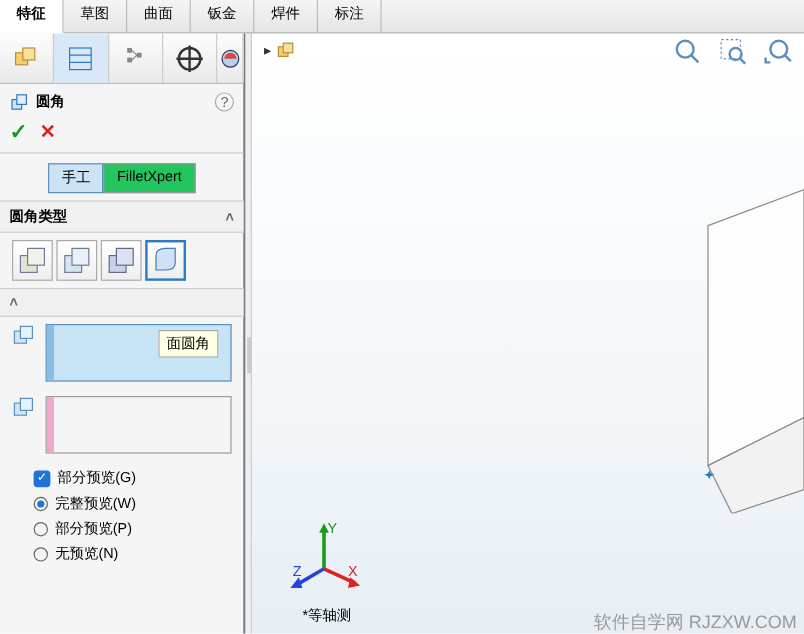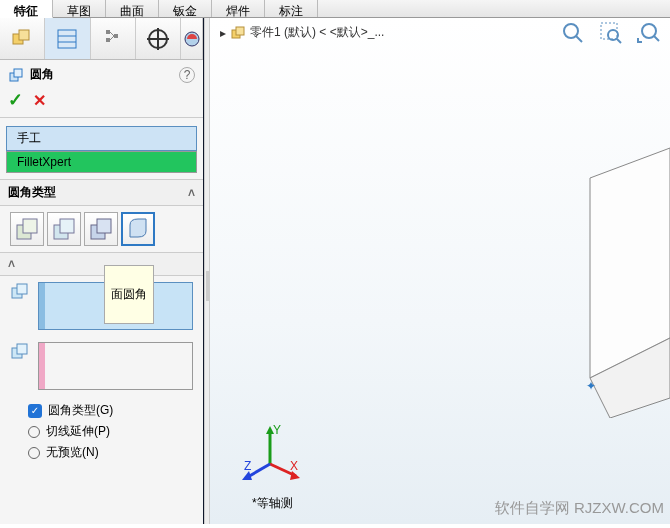--- a/index.html
+++ b/index.html
@@ -1,41 +1,41 @@
 <!DOCTYPE html>
 <html><head>
 <meta charset="utf-8">
 <style>
 *{box-sizing:border-box;margin:0;padding:0;font-family:"Microsoft YaHei",SimSun,sans-serif;font-size:12px;}
 body{width:670px;height:528px;background:#fff;overflow:hidden;position:relative;}
-.tabstrip{height:18px;background:linear-gradient(#f5f5f5,#e5e5e5);border-bottom:1px solid #999;display:flex;}
+.tabstrip{height:28px;background:linear-gradient(#f5f5f5,#e5e5e5);border-bottom:1px solid #999;display:flex;}
 .tab{padding:3px 14px;border-right:1px solid #bbb;cursor:pointer;}
 .tab.active{background:#fff;border-bottom:1px solid #fff;margin-bottom:-1px;font-weight:bold;}
 .main{display:flex;height:506px;}
 .left{width:204px;background:#f5f5f5;border-right:1px solid #0f172a;position:relative;}
 .iconrow{height:42px;background:linear-gradient(#fdfdfd,#e9e9e9);border-bottom:1px solid #bbb;display:flex;}
 .iconbtn{flex:1;display:flex;align-items:center;justify-content:center;border-right:1px solid #ccc;cursor:pointer;}
 .iconbtn.last{flex:0 0 22px;}
 .titlebar{display:flex;align-items:center;padding:6px 8px;gap:6px;}
 .feat-icon{width:16px;height:16px;}
 .feat-title{font-weight:bold;}
 .help-ico{margin-left:auto;width:16px;height:16px;border:1px solid #aaa;border-radius:50%;text-align:center;line-height:14px;color:#666;}
 .okrow{display:flex;gap:10px;padding:0 8px 4px;align-items:center;}
 .check{color:#1a9c1a;font-size:18px;font-weight:bold;cursor:pointer;}
 .cross{color:#d22;font-size:16px;font-weight:bold;cursor:pointer;}
 .sep{height:1px;background:#ccc;margin:2px 0;}
-.moderow{display:flex;justify-content:center;padding:6px;gap:0;flex-direction:column;}
+.moderow{display:flex;justify-content:center;padding:6px;gap:0;}
 .modebtn{padding:3px 10px;border:1px solid #999;background:#22c55e;cursor:pointer;}
 .modebtn.active{background:#cde3f5;border-color:#5a8fc0;}
 .section-head{display:flex;justify-content:space-between;align-items:center;padding:4px 8px;font-weight:bold;border-top:1px solid #ccc;border-bottom:1px solid #ccc;background:#f0f0f0;gap:22px;}
 .chev{cursor:pointer;color:#666;}
 .typerow{display:flex;gap:3px;padding:6px 10px;}
 .typebtn{width:34px;height:34px;border:1px solid #aaa;background:linear-gradient(#fff,#eee);display:flex;align-items:center;justify-content:center;cursor:pointer;}
 .typebtn.sel{border:2px solid #2e79c4;}
-.tooltip{position:absolute;top:247px;left:104px;background:#ffffe5;border:1px solid #aaa;padding:20px 6px;font-size:12px;}
+.tooltip{position:absolute;top:247px;left:132px;background:#ffffe5;border:1px solid #aaa;padding:2px 6px;font-size:12px;}
 .itemrow{display:flex;gap:8px;padding:6px 10px;align-items:flex-start;}
 .boxicon{width:20px;height:20px;}
 .listbox{flex:1;height:48px;border:1px solid #999;}
 .listbox.blue{background:#c7e3f6;border-color:#5a8fc0;}
 .listbox.blue .stripe{width:6px;height:100%;background:#8abde2;}
 .listbox.pink .stripe{width:6px;height:100%;background:#f0a8c6;}
 .options{padding:4px 28px;}
 .opt{display:flex;align-items:center;gap:6px;padding:2px 0;}
 .ckbox{width:14px;height:14px;border-radius:3px;background:#2173d6;color:#fff;text-align:center;line-height:14px;font-size:10px;}
 .radio{width:12px;height:12px;border:1px solid #666;border-radius:50%;position:relative;}
@@ -174,45 +174,48 @@
           <rect x="7" y="2" width="10" height="10" fill="#e3f2fb" stroke="#5a8fc0"></rect>
         </svg>
       <div class="listbox pink">
           <div class="stripe"></div>
         </div>
     </div>
 
     <div class="options">
       <div class="opt">
         <div class="ckbox">✓</div>
-        <span>圆角类型(G)</span>
+        <span>部分预览(G)</span>
+      </div>
+      <div class="opt">
+        <div class="radio sel"></div>
+        <span>完整预览(W)</span>
       </div>
       <div class="opt">
         <div class="radio"></div>
-        <span>切线延伸(P)</span>
+        <span>部分预览(P)</span>
       </div>
       <div class="opt">
         <div class="radio"></div>
         <span>无预览(N)</span>
       </div>
     </div>
   </div>
 
   <div class="splitter">
       <div class="grip"></div>
     </div>
 
   <div class="right">
     <div class="crumb">
       <span>▸</span>
       <svg class="partico">
           <rect x="2" y="5" width="8" height="8" fill="#f4d06a" stroke="#b5903a"></rect>
           <rect x="6" y="2" width="8" height="8" fill="#f7e09a" stroke="#b5903a"></rect>
         </svg>
-      <span>零件1 (默认) &lt; &lt;默认&gt;_...</span>
     </div>
 
     <div class="tools">
       <svg class="tool" viewBox="0 0 26 26">
           <circle cx="11" cy="11" r="7" fill="none" stroke="#5a8fc0" stroke-width="2"></circle>
           <line x1="16" y1="16" x2="22" y2="22" stroke="#5a8fc0" stroke-width="2"></line>
         </svg>
       <svg class="tool" viewBox="0 0 26 26">
           <rect x="3" y="3" width="16" height="16" fill="none" stroke="#5a8fc0" stroke-width="1" stroke-dasharray="2"></rect>
           <circle cx="15" cy="15" r="5" fill="none" stroke="#5a8fc0" stroke-width="2"></circle>

